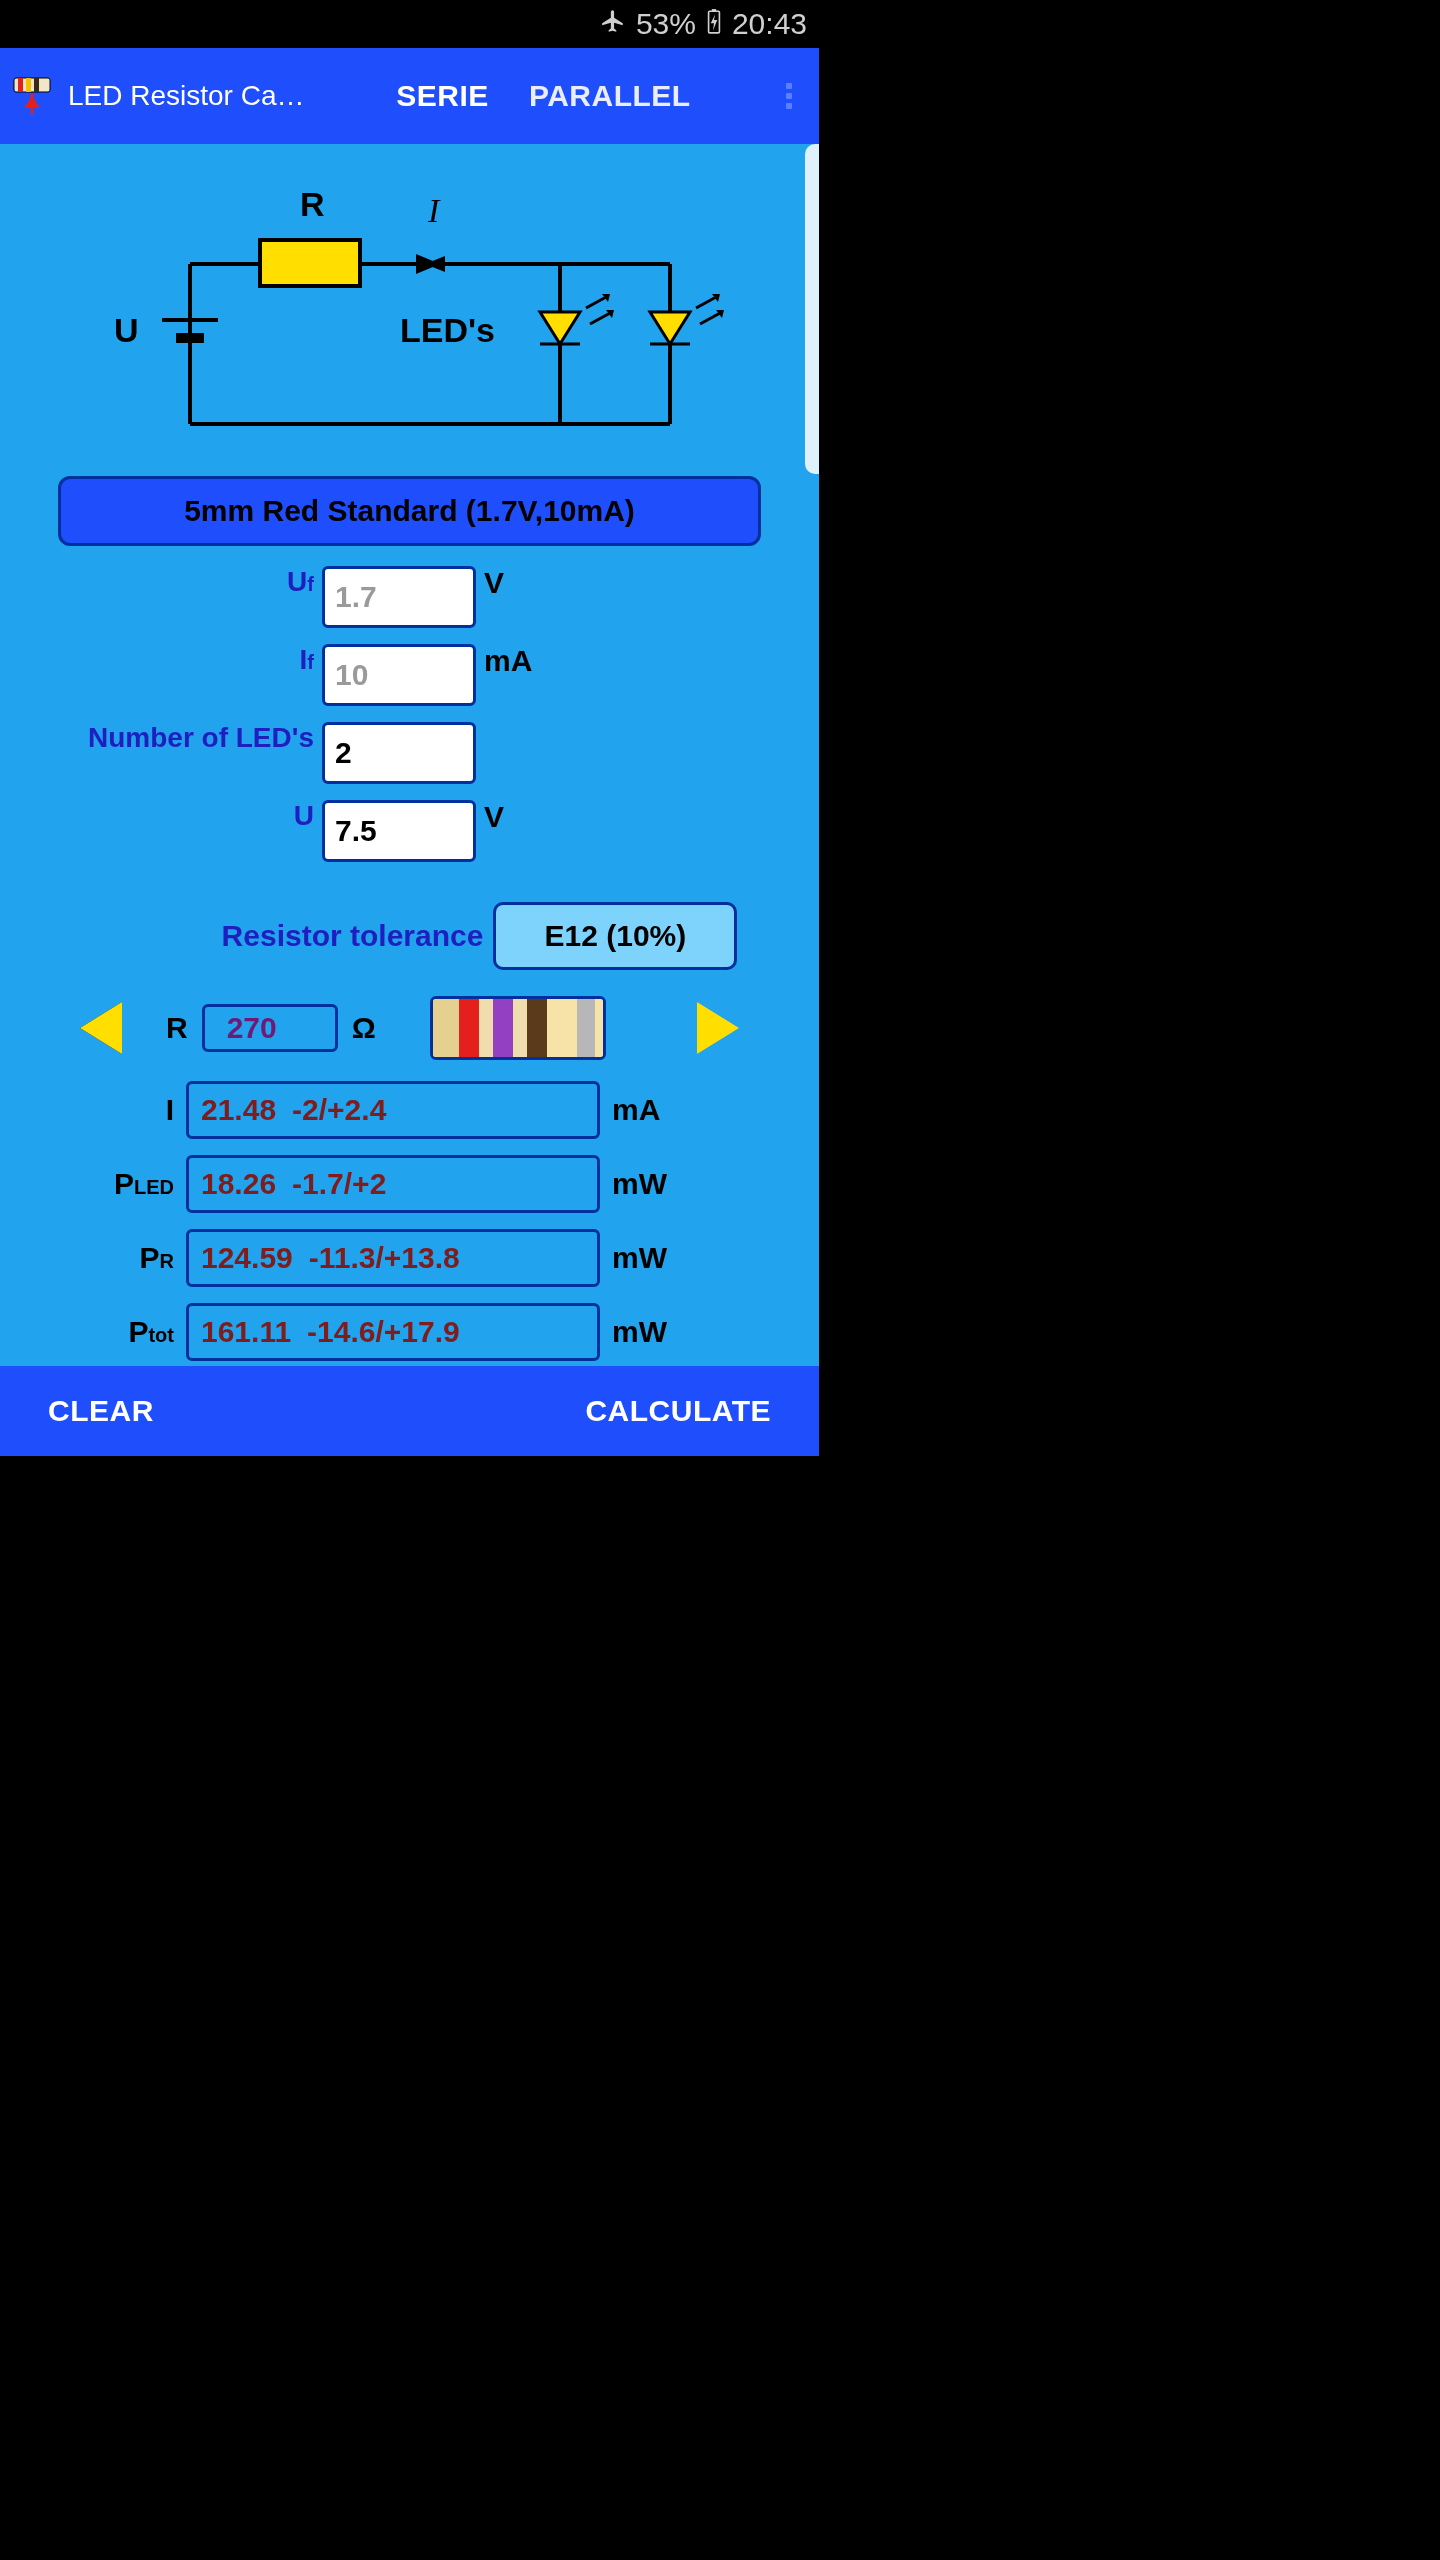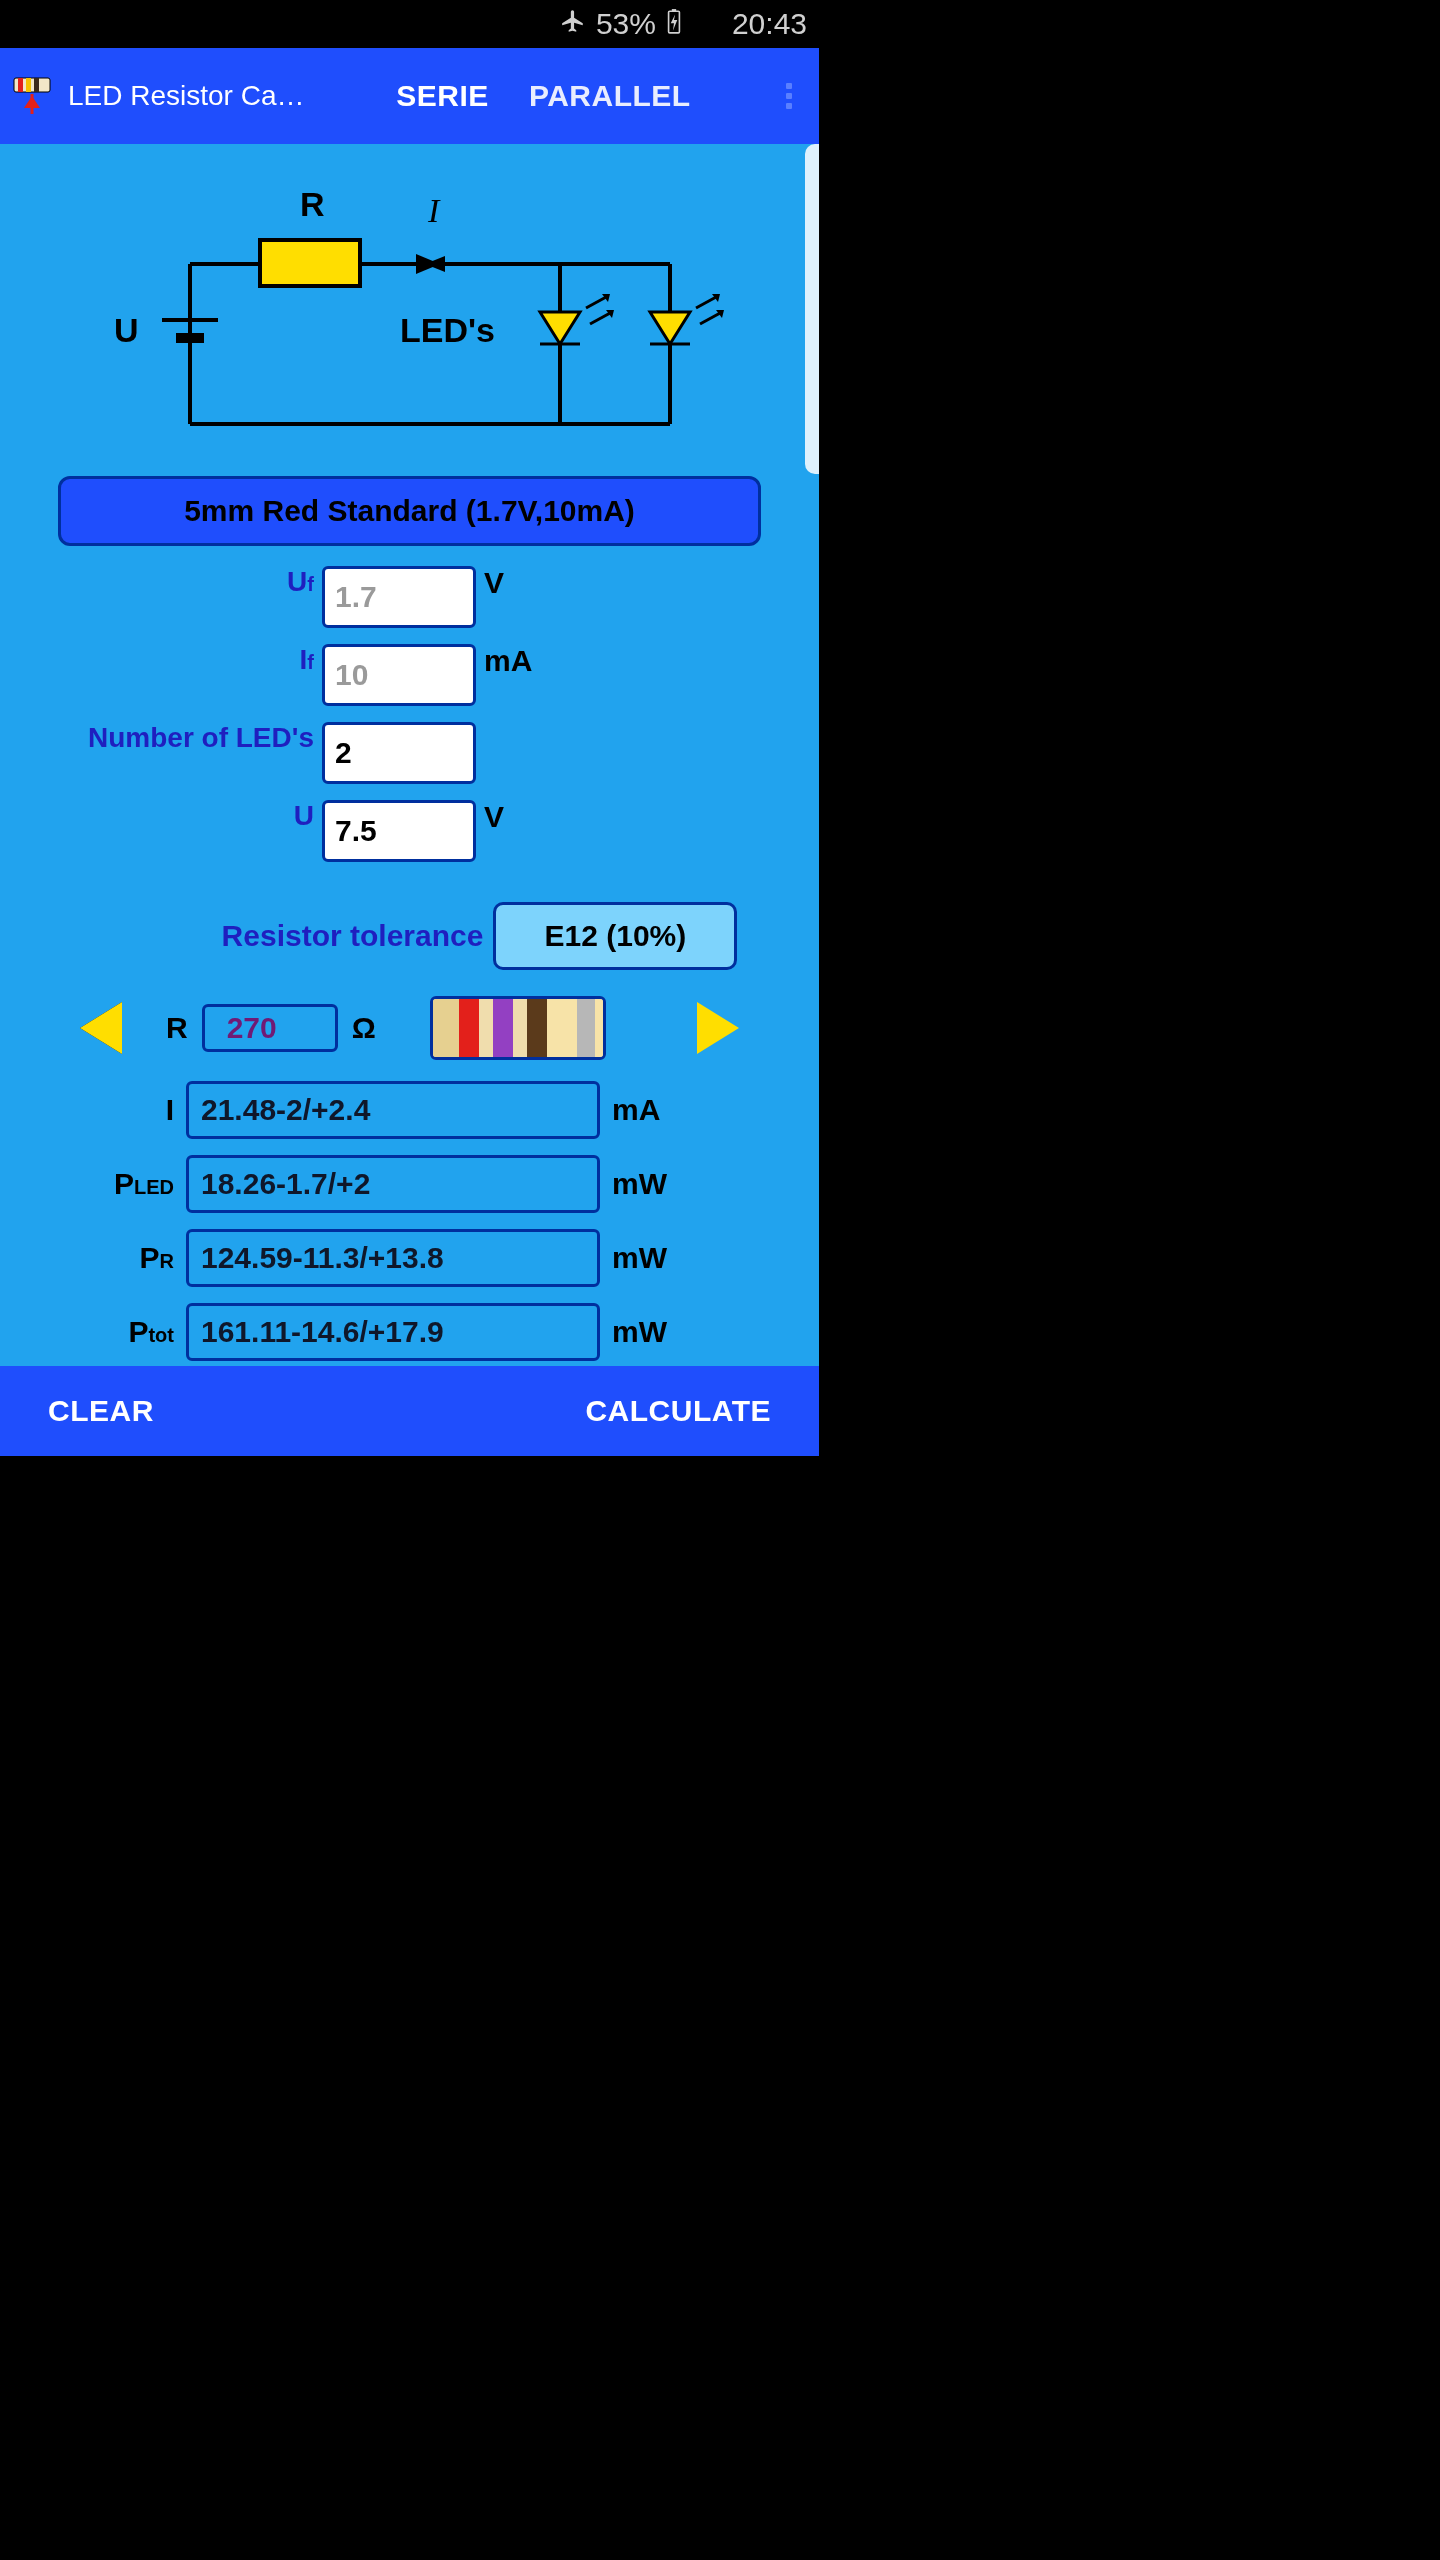--- a/index.html
+++ b/index.html
@@ -2,21 +2,21 @@
 <html><head>
 <meta charset="utf-8">
 <style>
   * { box-sizing: border-box; margin: 0; padding: 0; }
   html, body { width: 819px; height: 1456px; font-family: Arial, Helvetica, sans-serif; overflow: hidden; }
   body { background: #000; display: flex; flex-direction: column; }
 
   
   .status-bar { height: 48px; background: #000; color: #d0d0d0; display: flex; justify-content: flex-end; align-items: center; padding-right: 12px; font-size: 30px; gap: 10px; }
   .status-bar .pct { color: #d0d0d0; }
-  .status-bar .clock { color: #d0d0d0; margin-left: 40px; }
+  .status-bar .clock { color: #d0d0d0; }
 
   
   .app-bar { height: 96px; background: #1f4efd; color: #fff; display: flex; align-items: center; padding: 0 10px; }
   .app-icon { width: 44px; height: 44px; margin-right: 14px; position: relative; }
   .app-title { font-size: 28px; flex: 0 0 auto; width: 250px; overflow: hidden; white-space: nowrap; text-overflow: ellipsis; }
   .tabs { display: flex; flex: 1; justify-content: center; gap: 40px; }
   .tab { font-size: 30px; font-weight: bold; letter-spacing: 0.5px; }
   .tab.inactive { opacity: 0.9; }
   .overflow { width: 40px; height: 40px; display: flex; flex-direction: column; align-items: center; justify-content: center; gap: 4px; margin-left: auto; }
   .overflow span { width: 6px; height: 6px; background: #5a7fff; border-radius: 1px; }
@@ -83,21 +83,21 @@
   .b6 { width: 30px; background: #f7e3a8; }
   .b7 { width: 18px; background: #b7b7b7; }
   .b8 { flex: 1; background: #f7e3a8; border-radius: 0 3px 3px 0; }
 
   .results { margin-top: 18px; display: flex; flex-direction: column; gap: 10px; }
   .res-row { display: flex; align-items: center; height: 64px; gap: 12px; }
   .res-row .lbl3 { width: 174px; text-align: right; font-size: 30px; font-weight: bold; color: #000; }
   .res-row .lbl3 .sub { font-size: 20px; }
   .res-box {
     width: 414px; height: 58px; border: 3px solid #002f9e; border-radius: 6px;
-    display: flex; align-items: center; font-size: 30px; font-weight: bold; color: #0f172a; padding: 0 12px; 
+    display: flex; align-items: center; font-size: 30px; font-weight: bold; color: #7f1d1d; padding: 0 12px; gap: 16px;
   }
 
   .bottom-bar { height: 90px; background: #1f4efd; display: flex; align-items: center; justify-content: space-between; padding: 0 48px; }
   .bottom-bar .btn { color: #fff; font-size: 30px; font-weight: bold; letter-spacing: 0.5px; }
 
   .scroll-hint { position: absolute; right: 0; top: 0; width: 14px; height: 330px; background: #fff; border-radius: 10px 0 0 10px; opacity: 0.85; }
 </style>
 </head>
 <body>
 

